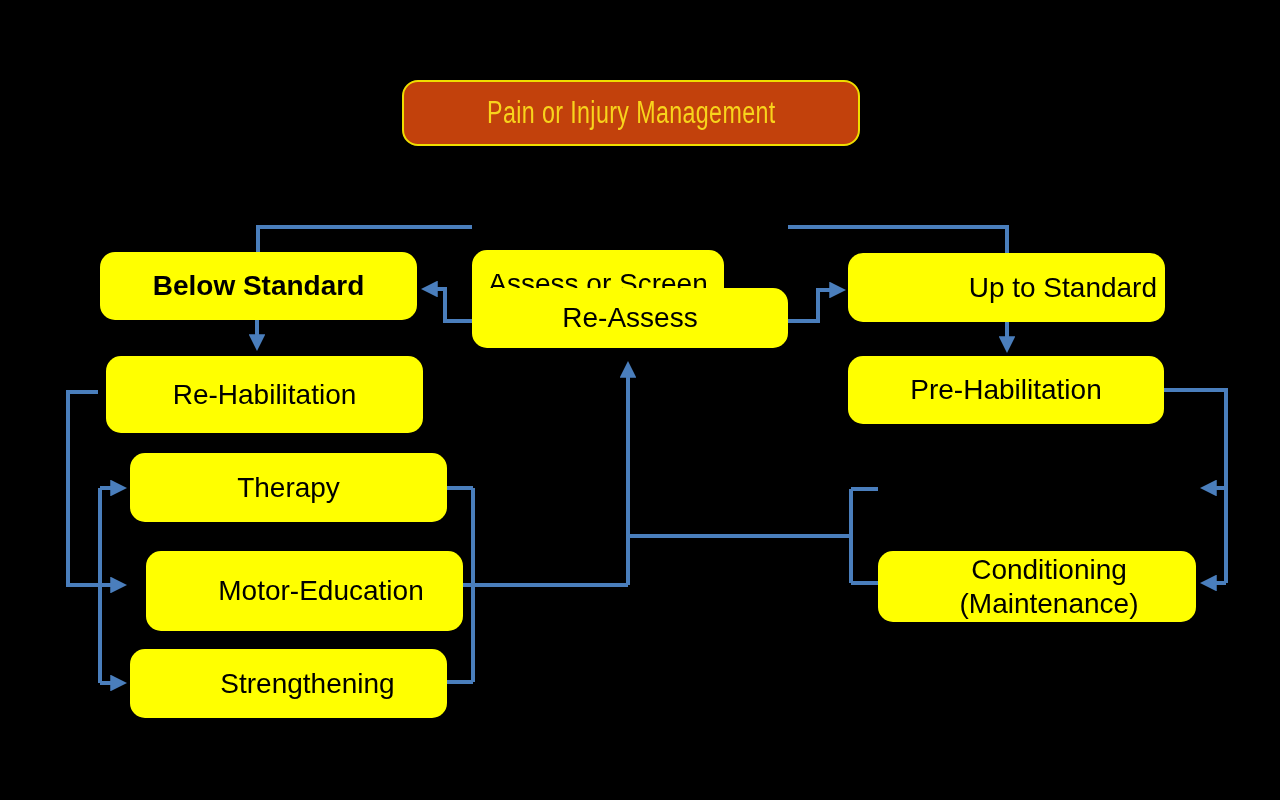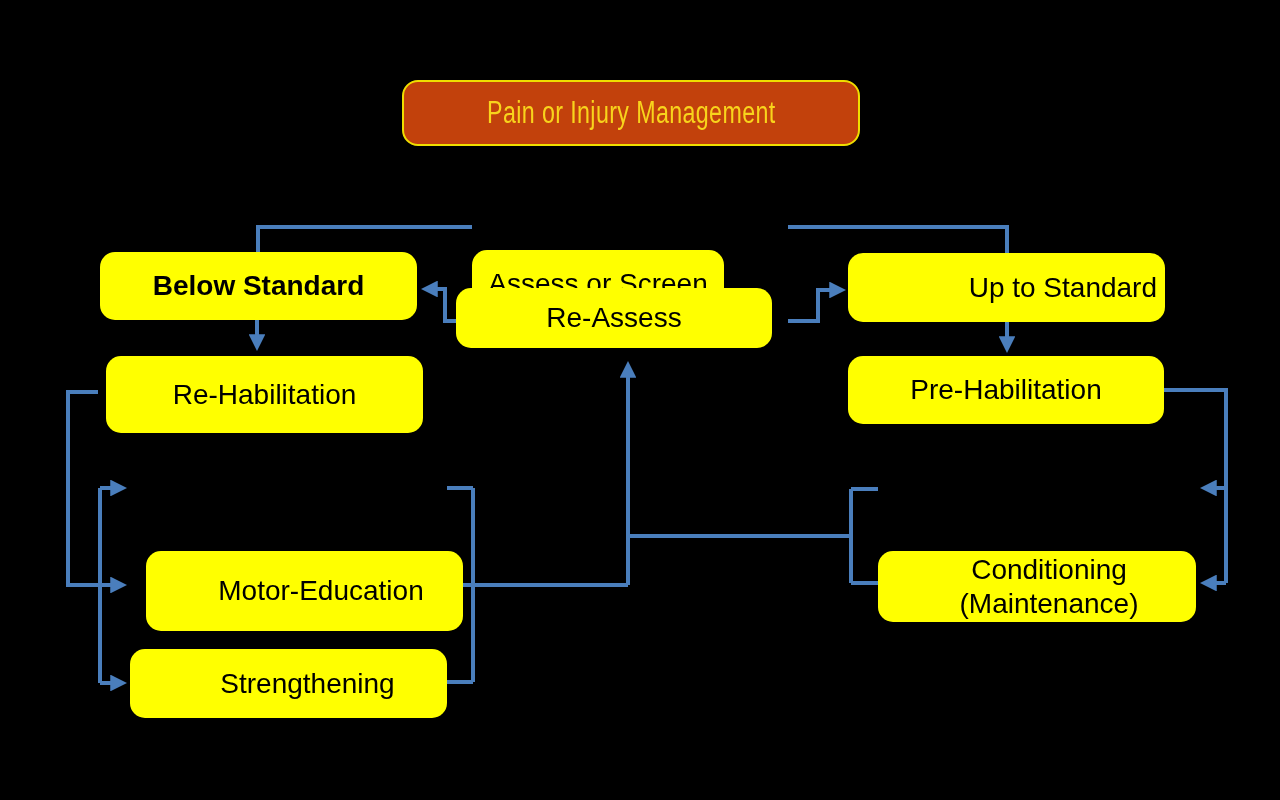--- a/index.html
+++ b/index.html
@@ -54,21 +54,21 @@
     color: #F8D41C;
     font-size: 31px;
     white-space: nowrap;
     display: inline-block;
     transform: scaleX(0.75);
     transform-origin: 50% 50%;
     letter-spacing: 0.5px;
   }
   #n-assess     { left: 472px; top: 211px; width: 252px; height: 67px; margin-top: 39px; }
   #n-below      { left: 100px; top: 252px; width: 317px; height: 68px; font-weight: bold; }
-  #n-reassess   { left: 456px; top: 288px; width: 316px; height: 60px; text-align: center; }
+  #n-reassess   { left: 472px; top: 288px; width: 316px; height: 60px; text-align: center; }
   #n-upto       { left: 848px; top: 253px; width: 317px; height: 69px; justify-content: flex-end; }
   #n-rehab      { left:  106px; top: 356px; width: 317px; height: 77px; }
   #n-prehab     { left: 848px; top: 356px; width: 316px; height: 68px; }
   #n-therapy    { left: 130px; top: 453px; width: 317px; height: 69px; }
   #n-motor      { left: 146px; top: 551px; width: 317px; height: 80px; padding-left: 41px; }
   #n-strength   { left: 130px; top: 649px; width: 317px; height: 69px; padding-left: 46px; }
   #n-strdev     { left: 878px; top: 453px; width: 318px; height: 70px; }
   #n-condmaint  { left: 878px; top: 551px; width: 318px; height: 71px; padding-left: 32px; }
 </style>
 </head>
@@ -139,20 +139,23 @@
   </div>
   <div class="node" id="n-upto">
     <span>Up to Standard</span>
   </div>
   <div class="node" id="n-rehab">
     <span>Re-Habilitation</span>
   </div>
   <div class="node" id="n-prehab">
     <span>Pre-Habilitation</span>
   </div>
+  <div class="node" id="n-therapy">
+    <span>Therapy</span>
+  </div>
   <div class="node" id="n-motor">
     <span>Motor-Education</span>
   </div>
   <div class="node" id="n-strength">
     <span>Strengthening</span>
   </div>
   <div class="node" id="n-condmaint">
     <span>Conditioning (Maintenance)</span>
   </div>
 

